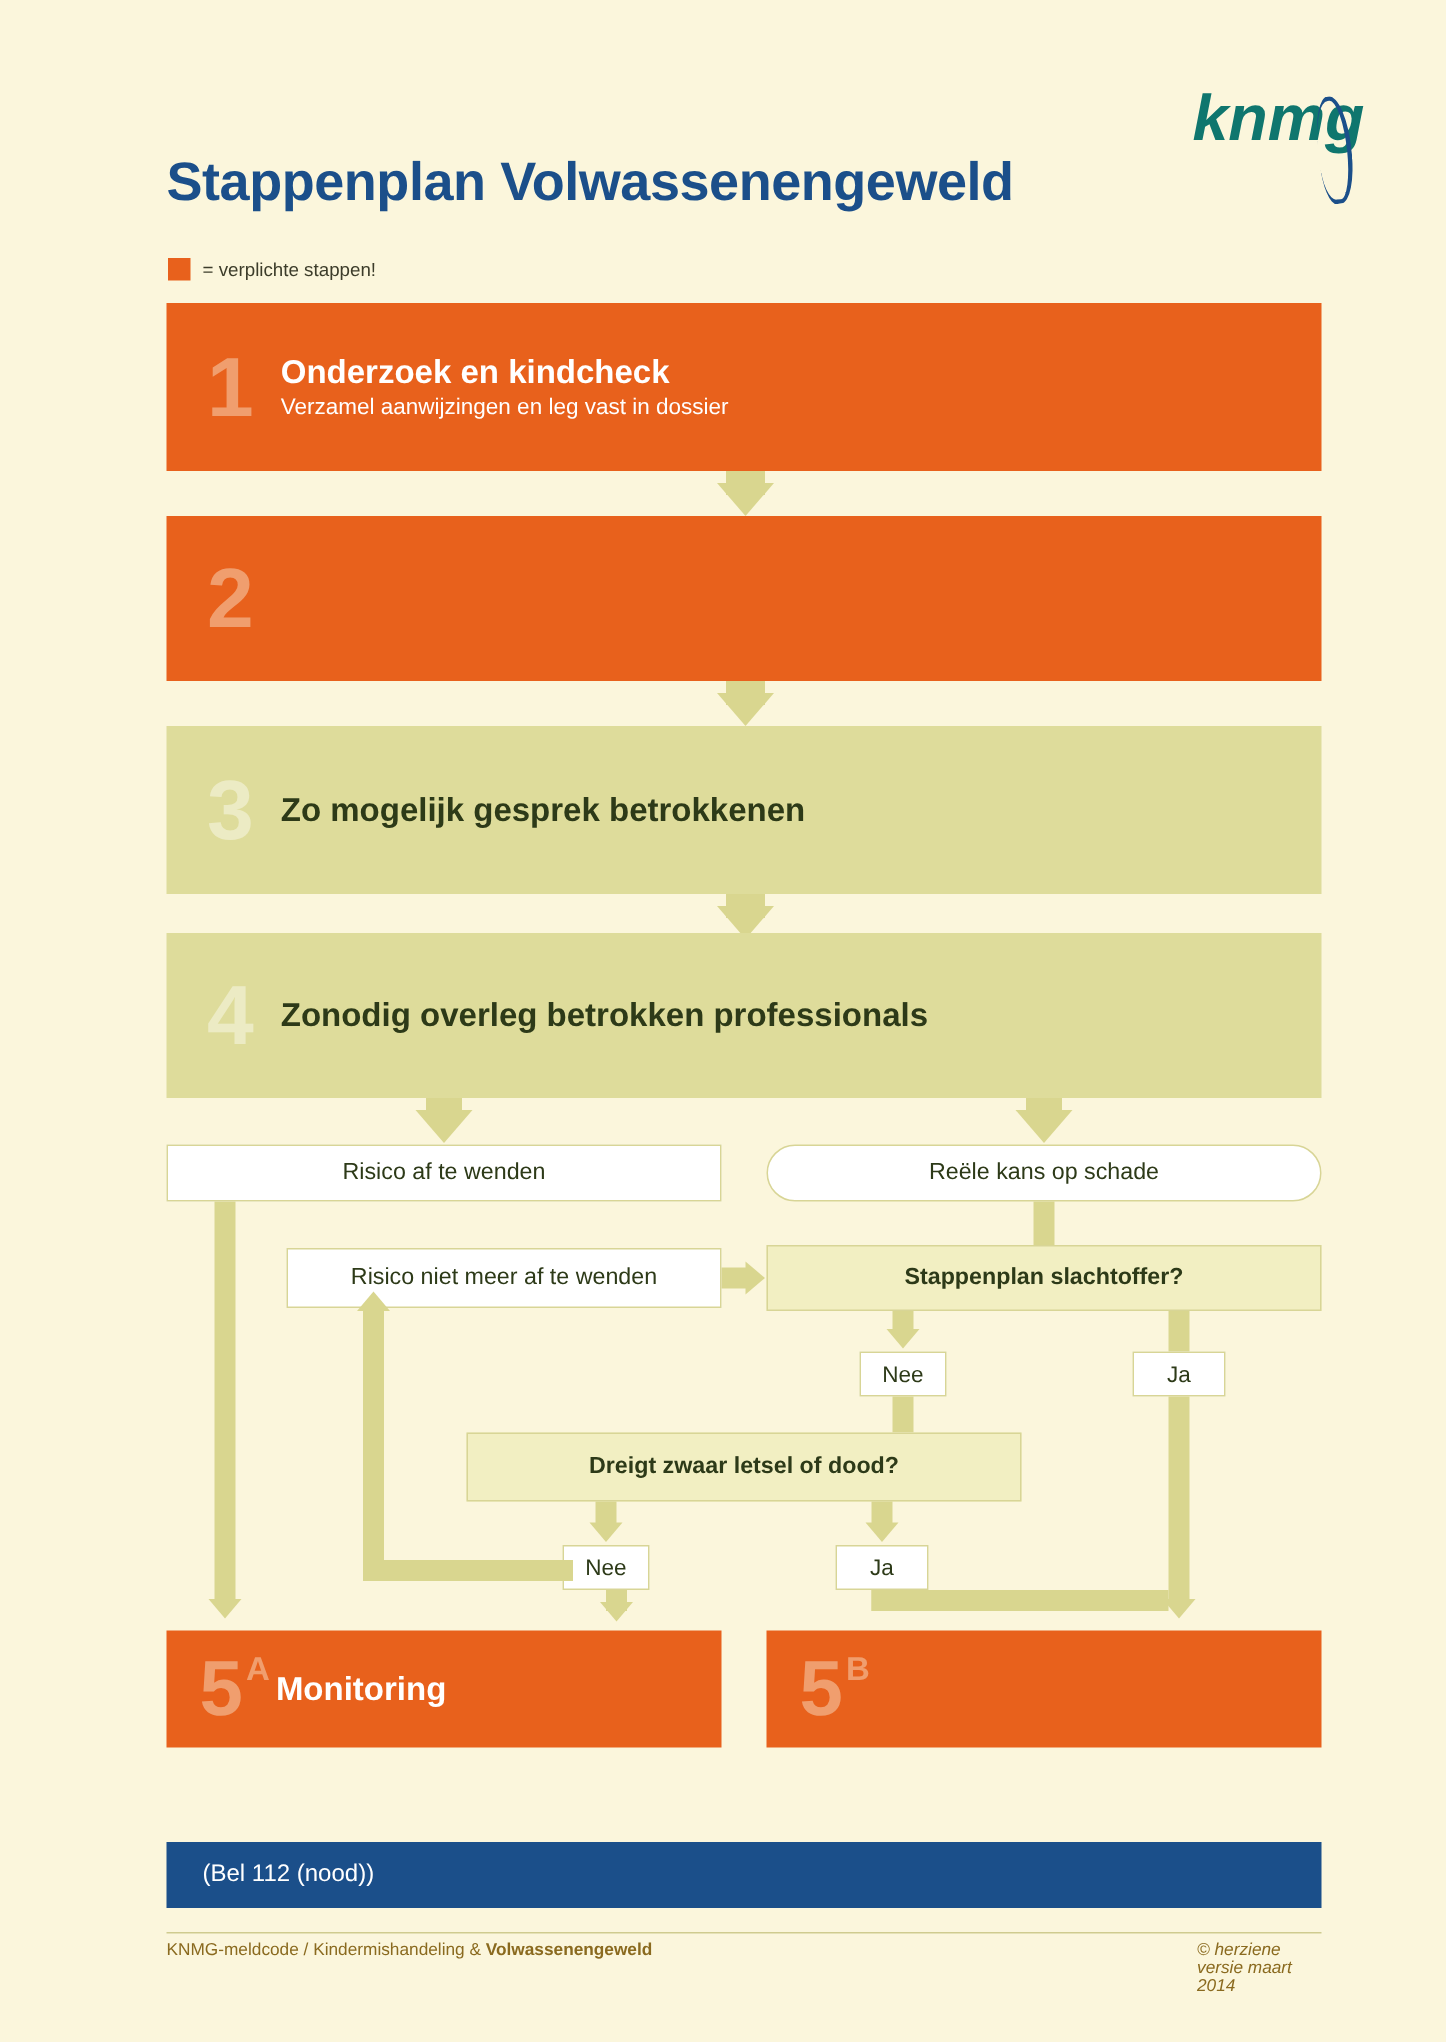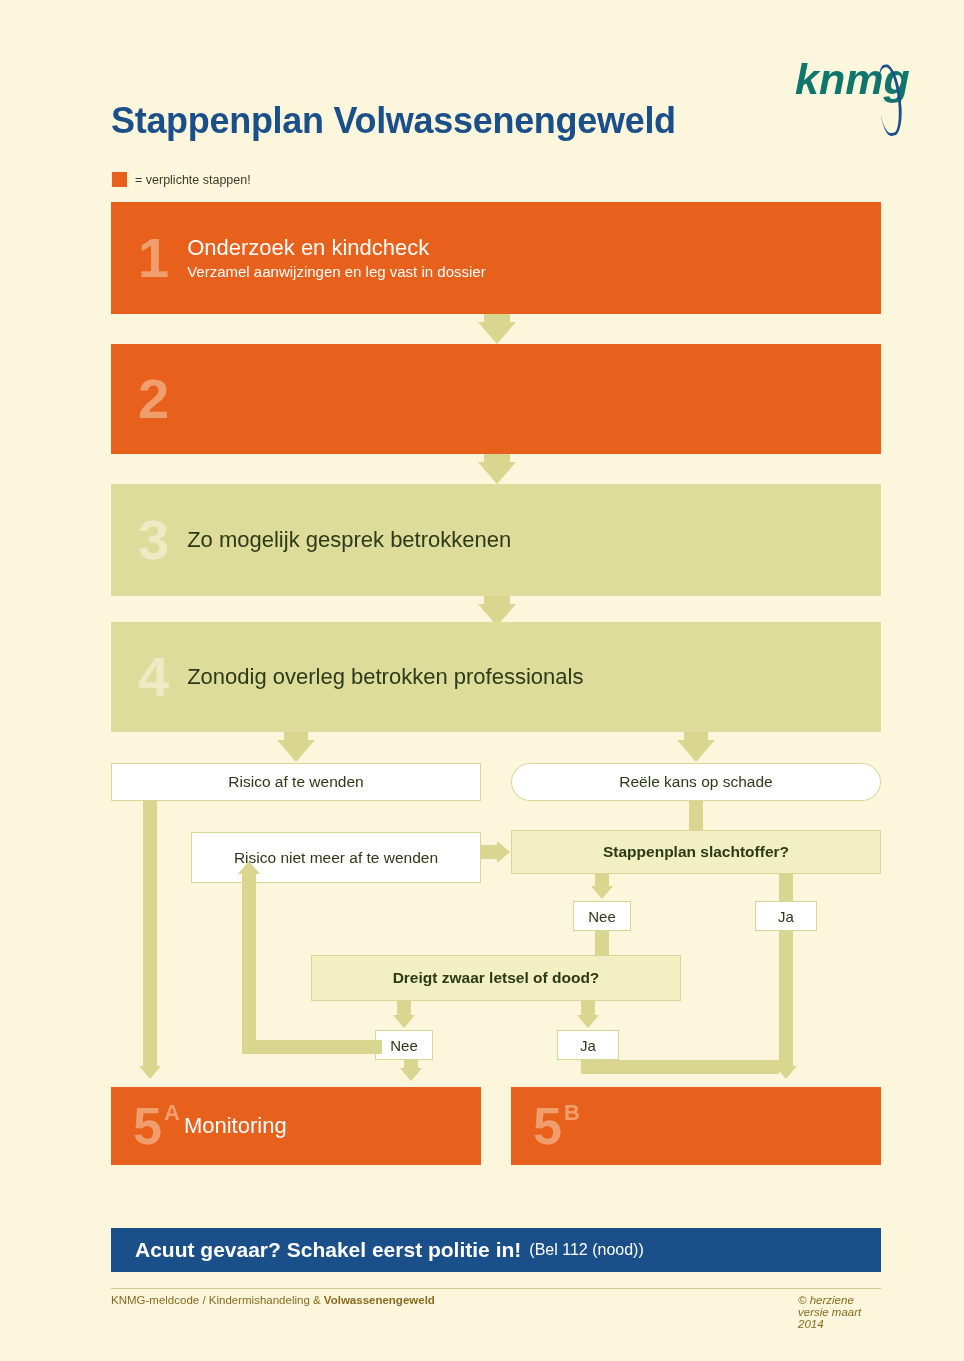--- a/index.html
+++ b/index.html
@@ -87,21 +87,21 @@
   }
   .step .num sup {
     font-size: 22px;
     position: absolute;
     top: 2px;
     right: -18px;
   }
   .step-texts { display: flex; flex-direction: column; }
   .step .ttl {
     font-size: 22px;
-    font-weight: 400;
+    font-weight: 700;
     line-height: 1.15;
   }
   .step .sub {
     font-size: 15px;
     line-height: 1.3;
     margin-top: 2px;
   }
 
   .orange { background: #e8611c; }
   .orange .ttl, .orange .sub { color: #ffffff; }
@@ -135,21 +135,21 @@
     text-align: center;
   }
   .box.fill {
     background: #f2efc2;
     font-weight: 700;
   }
   .box.small { font-size: 15px; }
 
   #b-risico-af     { left: 111px; top: 763px; width: 370px; height: 38px; }
   #b-reele-kans    { left: 511px; top: 763px; width: 370px; height: 38px; border-radius: 19px; }
-  #b-risico-niet   { left: 191px; top: 832px; width: 290px; height: 51px; }
+  #b-risico-niet   { left: 191px; top: 832px; width: 290px; height: 40px; }
   #b-toestemming   { left: 511px; top: 830px; width: 370px; height: 44px; }
   #b-nee1          { left: 573px; top: 901px; width: 58px; height: 30px; }
   #b-ja1           { left: 755px; top: 901px; width: 62px; height: 30px; }
   #b-dreigt        { left: 311px; top: 955px; width: 370px; height: 46px; }
   #b-nee2          { left: 375px; top: 1030px; width: 58px; height: 30px; }
   #b-ja2           { left: 557px; top: 1030px; width: 62px; height: 30px; }
 
   
   .conn { position: absolute; background: #d9d68f; }
   .arrowhead {
@@ -347,21 +347,20 @@
   <div class="step-texts">
     <div class="ttl">Monitoring</div>
   </div>
 </div>
 
 <div class="step orange" id="step5b">
   <div class="num"><span>5</span><sup>B</sup></div>
 </div>
 
 <div class="banner">
-  <div class="banner-main">Acuut gevaar? Schakel eerst politie in!</div>
   <div class="banner-sub">(Bel 112 (nood))</div>
 </div>
 
 <div class="footer-rule"></div>
 <div class="footer-left">
   <span>KNMG-meldcode / Kindermishandeling &amp;</span>
   <b>Volwassenengeweld</b>
 </div>
 <div class="footer-right">© herziene versie maart 2014</div>
 

